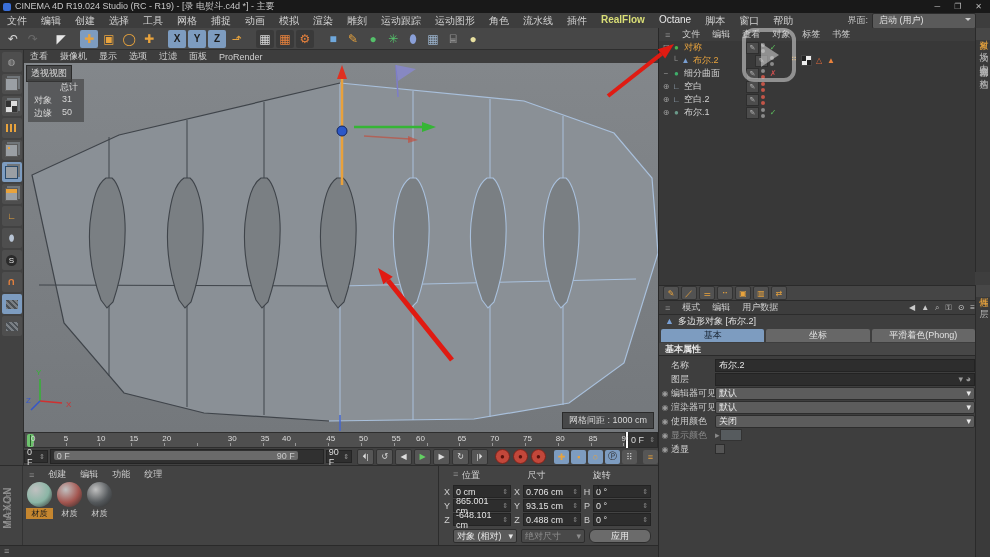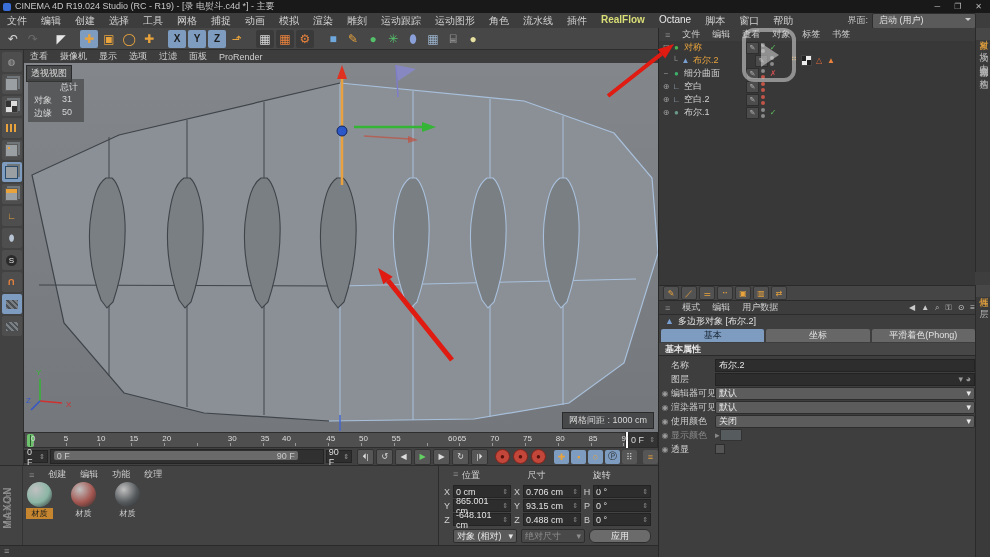--- a/index.html
+++ b/index.html
@@ -58,21 +58,21 @@
   .rec{width:13px;height:13px;border-radius:50%;background:#c2473a;border:1px solid #7a241c;display:flex;align-items:center;justify-content:center;color:#5a120c;font-size:8px;flex:none;}
   .keyb{width:15px;height:14px;border-radius:2px;background:#565656;display:flex;align-items:center;justify-content:center;flex:none;}
   .keyb.blue{background:#7d9cc0;}
   
   #materials{left:0;top:465px;width:438px;height:80px;background:#434343;border-top:1px solid #2c2c2c;}
   #brand{position:absolute;left:0;top:0;width:22px;height:80px;border-right:1px solid #333;}
   #brand .m1{position:absolute;left:-28px;top:36px;transform:rotate(-90deg);transform-origin:center;font-weight:bold;color:#909090;font-size:10px;letter-spacing:1px;width:70px;text-align:center;}
   #brand .m2{position:absolute;left:-18px;top:40px;transform:rotate(-90deg);font-size:7px;color:#7d7d7d;width:52px;text-align:center;}
   #matmenu{position:absolute;left:24px;top:2px;display:flex;gap:4px;align-items:center;}
   #matmenu .mi{padding:0 5px;color:#cfcfcf;}
-  #matlist{position:absolute;left:26px;top:16px;display:flex;gap:17px;}
+  #matlist{position:absolute;left:26px;top:16px;display:flex;gap:3px;}
   .mat{width:27px;text-align:center;}
   .mat .sph{width:25px;height:25px;border-radius:50%;margin:0 auto;}
   .mat .lbl{margin-top:1px;font-size:8px;color:#ccc;padding:0 1px;}
   .mat.sel .lbl{background:#c5862f;color:#1d1d1d;}
   
   #coords{left:438px;top:465px;width:220px;height:80px;background:#434343;border-top:1px solid #2c2c2c;border-left:1px solid #2c2c2c;box-sizing:border-box;}
   #coords .hrow{display:flex;color:#d4d4d4;padding:3px 0 2px 14px;}
   #coords .hrow span{width:72px;}
   .crow{display:flex;align-items:center;margin:1px 0 1px 4px;gap:2px;}
   .crow .axl{width:8px;color:#cfcfcf;text-align:center;}
@@ -379,21 +379,21 @@
       <span class="tick" style="left: 235.6px;">35</span>
       <span class="tl" style="left: 237.6px;"></span>
       <span class="tick" style="left: 257px;">40</span>
       <span class="tl" style="left: 270.4px;"></span>
       <span class="tick" style="left: 301.2px;">45</span>
       <span class="tl" style="left: 303.2px;"></span>
       <span class="tick" style="left: 334px;">50</span>
       <span class="tl" style="left: 336px;"></span>
       <span class="tick" style="left: 366.8px;">55</span>
       <span class="tl" style="left: 368.8px;"></span>
-      <span class="tick" style="left: 423px;">60</span>
+      <span class="tick" style="left: 391px;">60</span>
       <span class="tl" style="left: 401.6px;"></span>
       <span class="tick" style="left: 432.4px;">65</span>
       <span class="tl" style="left: 434.4px;"></span>
       <span class="tick" style="left: 465.2px;">70</span>
       <span class="tl" style="left: 467.2px;"></span>
       <span class="tick" style="left: 498px;">75</span>
       <span class="tl" style="left: 500px;"></span>
       <span class="tick" style="left: 530.8px;">80</span>
       <span class="tl" style="left: 532.8px;"></span>
       <span class="tick" style="left: 563.6px;">85</span>

